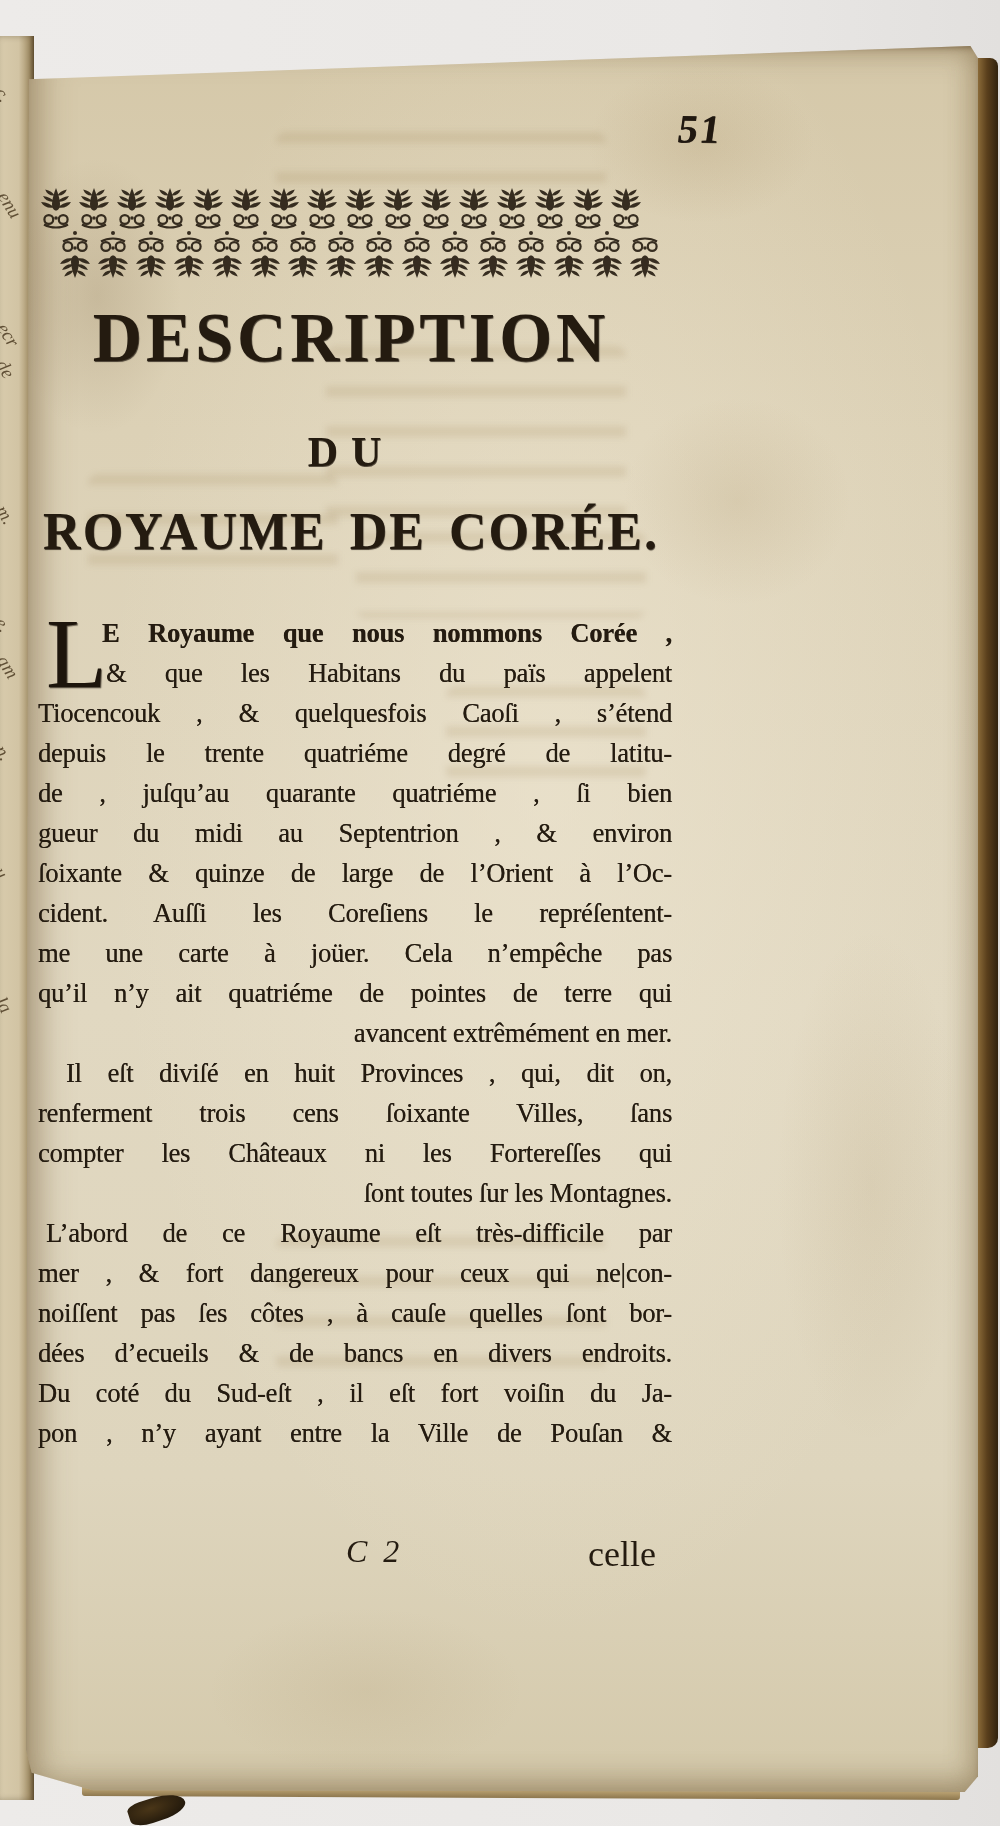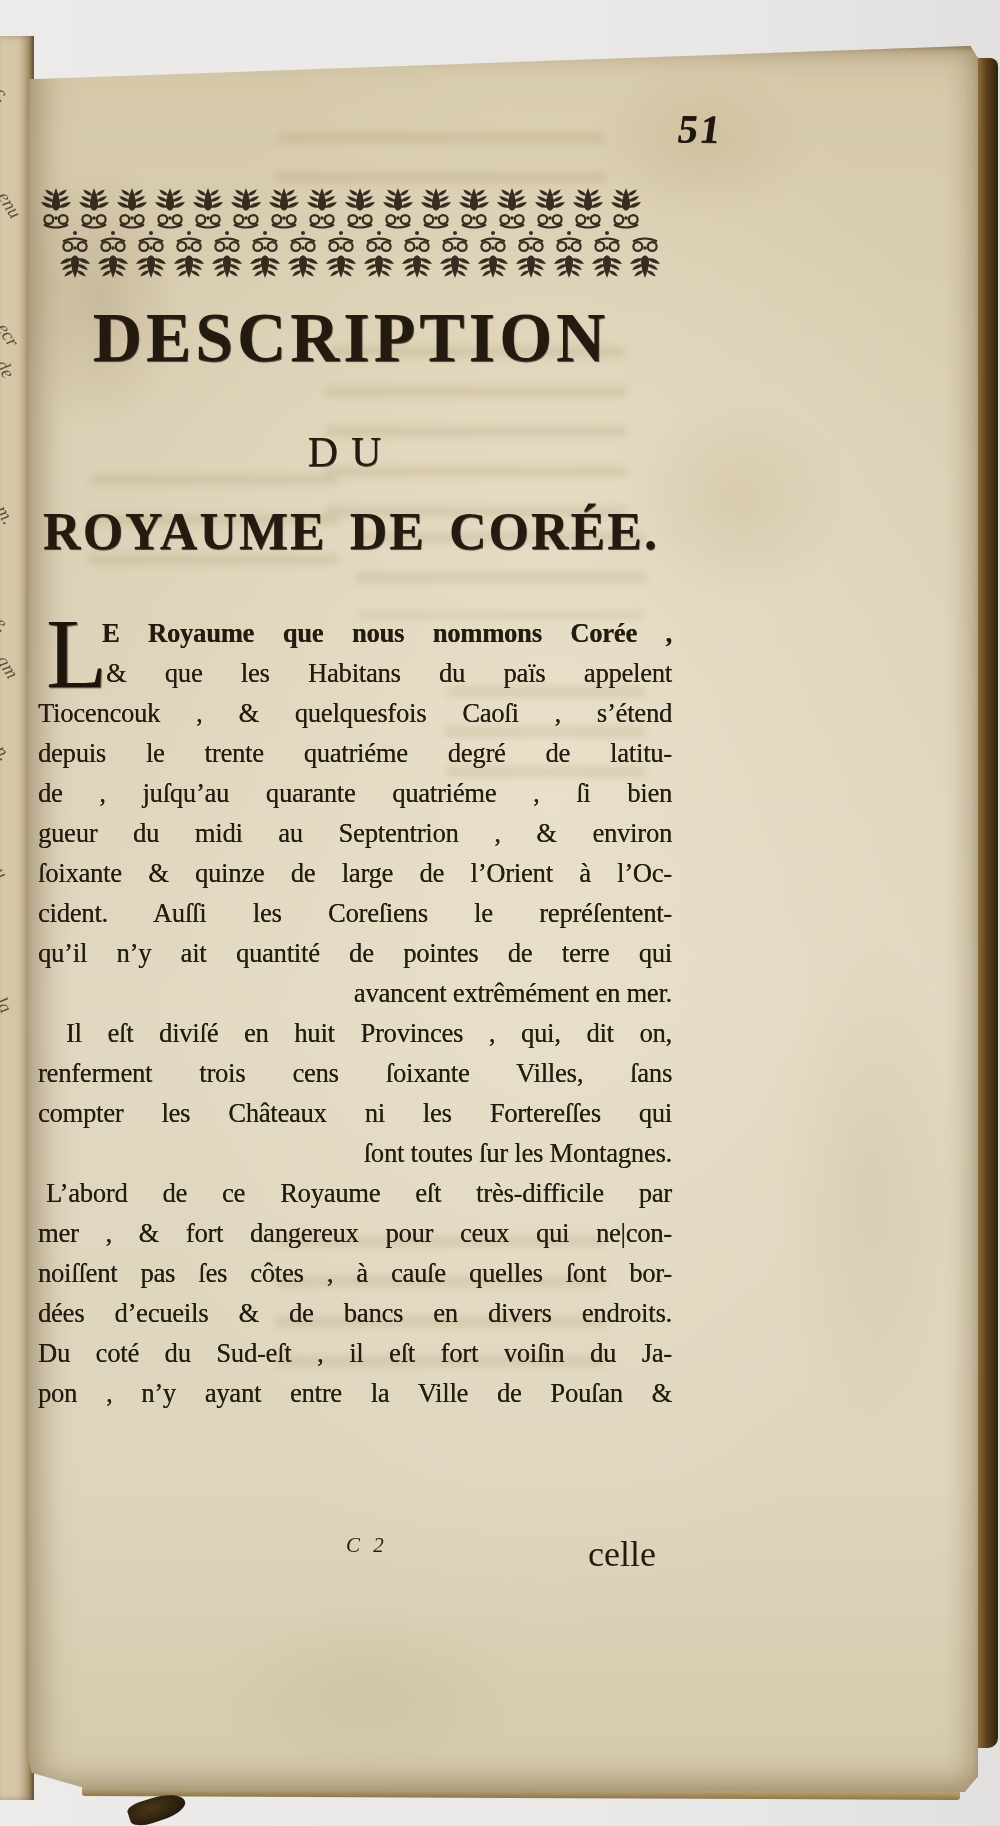--- a/index.html
+++ b/index.html
@@ -70,21 +70,21 @@
   }
 
   .band{position:absolute;left:8px;top:138px;opacity:.9;}
   .band .f{fill:var(--c-ink,#241b10);}
   .band .s{fill:none;stroke:var(--c-ink,#241b10);stroke-width:2.2px;}
   .band .dotmark{fill:var(--c-ink,#241b10);}
 
   .titleblock{position:absolute;left:14px;width:622px;text-align:center;}
   .title1{top:252px;font-size:68px;font-weight:700;letter-spacing:4px;
     transform:scaleY(1.04);text-shadow:0.6px 0.8px 0.8px rgba(28,20,12,.75);}
-  .title2{top:382px;font-size:42px;font-weight:400;letter-spacing:13px;
+  .title2{top:382px;font-size:42px;font-weight:700;letter-spacing:13px;
     text-shadow:0.4px 0.5px 0.6px rgba(28,20,12,.7);}
   .title3{top:456px;font-size:52px;font-weight:700;letter-spacing:2px;word-spacing:8px;
     transform:scaleY(1.02);text-shadow:0.5px 0.7px 0.8px rgba(28,20,12,.75);}
 
   .dropcap{
     position:absolute;left:20px;top:566px;
     font-size:100px;line-height:84px;font-weight:400;
     color:#1d150c;text-shadow:1px 1px 1px rgba(28,20,12,.6);
   }
 
@@ -94,21 +94,21 @@
     text-shadow:0.25px 0.3px 0.35px rgba(30,22,12,.8);
   }
   .line{text-align:justify;text-align-last:justify;height:40px;overflow:visible;}
   .line.nj{text-align:right;text-align-last:auto;}
   .line.dc1{padding-left:64px;font-weight:bold;}
   .line.dc2{padding-left:68px;font-family:Liberation Serif, serif;}
   .line.ind{text-indent:28px;}
   .line.ind2{text-indent:8px;}
 
   .sigline{position:absolute;left:12px;top:1487px;width:634px;height:40px;}
-  .sig{position:absolute;left:308px;font-style:italic;font-size:21px;letter-spacing:4px;}
+  .sig{position:absolute;left:308px;font-style:italic;font-size:32px;letter-spacing:4px;}
   .catch{position:absolute;right:16px;font-size:36px;}
 </style>
 </head>
 <body>
 
 <div class="scene">
 
   <div class="prev-page">
     <span class="marg" style="top:48px">c.</span>
     <span class="marg" style="top:158px">enu</span>
@@ -216,21 +216,22 @@
 
     <div class="bodytext">
       <div class="line dc1">E Royaume que nous nommons Corée ,</div>
       <div class="line dc2">&amp; que les Habitans du païs appelent</div>
       <div class="line">Tiocencouk , &amp; quelquesfois Caoſi , s’étend</div>
       <div class="line">depuis le trente quatriéme degré de latitu-</div>
       <div class="line">de , juſqu’au quarante quatriéme , ſi bien</div>
       <div class="line">gueur du midi au Septentrion , &amp; environ</div>
       <div class="line">ſoixante &amp; quinze de large de l’Orient à l’Oc-</div>
       <div class="line">cident.  Auſſi les Coreſiens le repréſentent-</div>
-      <div class="line">qu’il n’y ait quantité de pointes de terre qui</div>
+      <div class="line">me une carte à joüer.  Cela n’empêche pas</div>
+      <div class="line">qu’il n’y ait quatriéme de pointes de terre qui</div>
       <div class="line nj">avancent extrêmément en mer.</div>
       <div class="line ind">Il eſt diviſé en huit Provinces , qui, dit on,</div>
       <div class="line">renferment trois cens ſoixante Villes, ſans</div>
       <div class="line">compter les Châteaux ni les Fortereſſes qui</div>
       <div class="line nj">ſont toutes ſur les Montagnes.</div>
       <div class="line ind2">L’abord de ce Royaume eſt très-difficile par</div>
       <div class="line">mer , &amp; fort dangereux pour ceux qui ne|con-</div>
       <div class="line">noiſſent pas ſes côtes , à cauſe quelles ſont bor-</div>
       <div class="line">dées d’ecueils &amp; de bancs en divers endroits.</div>
       <div class="line">Du coté du Sud-eſt , il eſt fort voiſin du Ja-</div>

